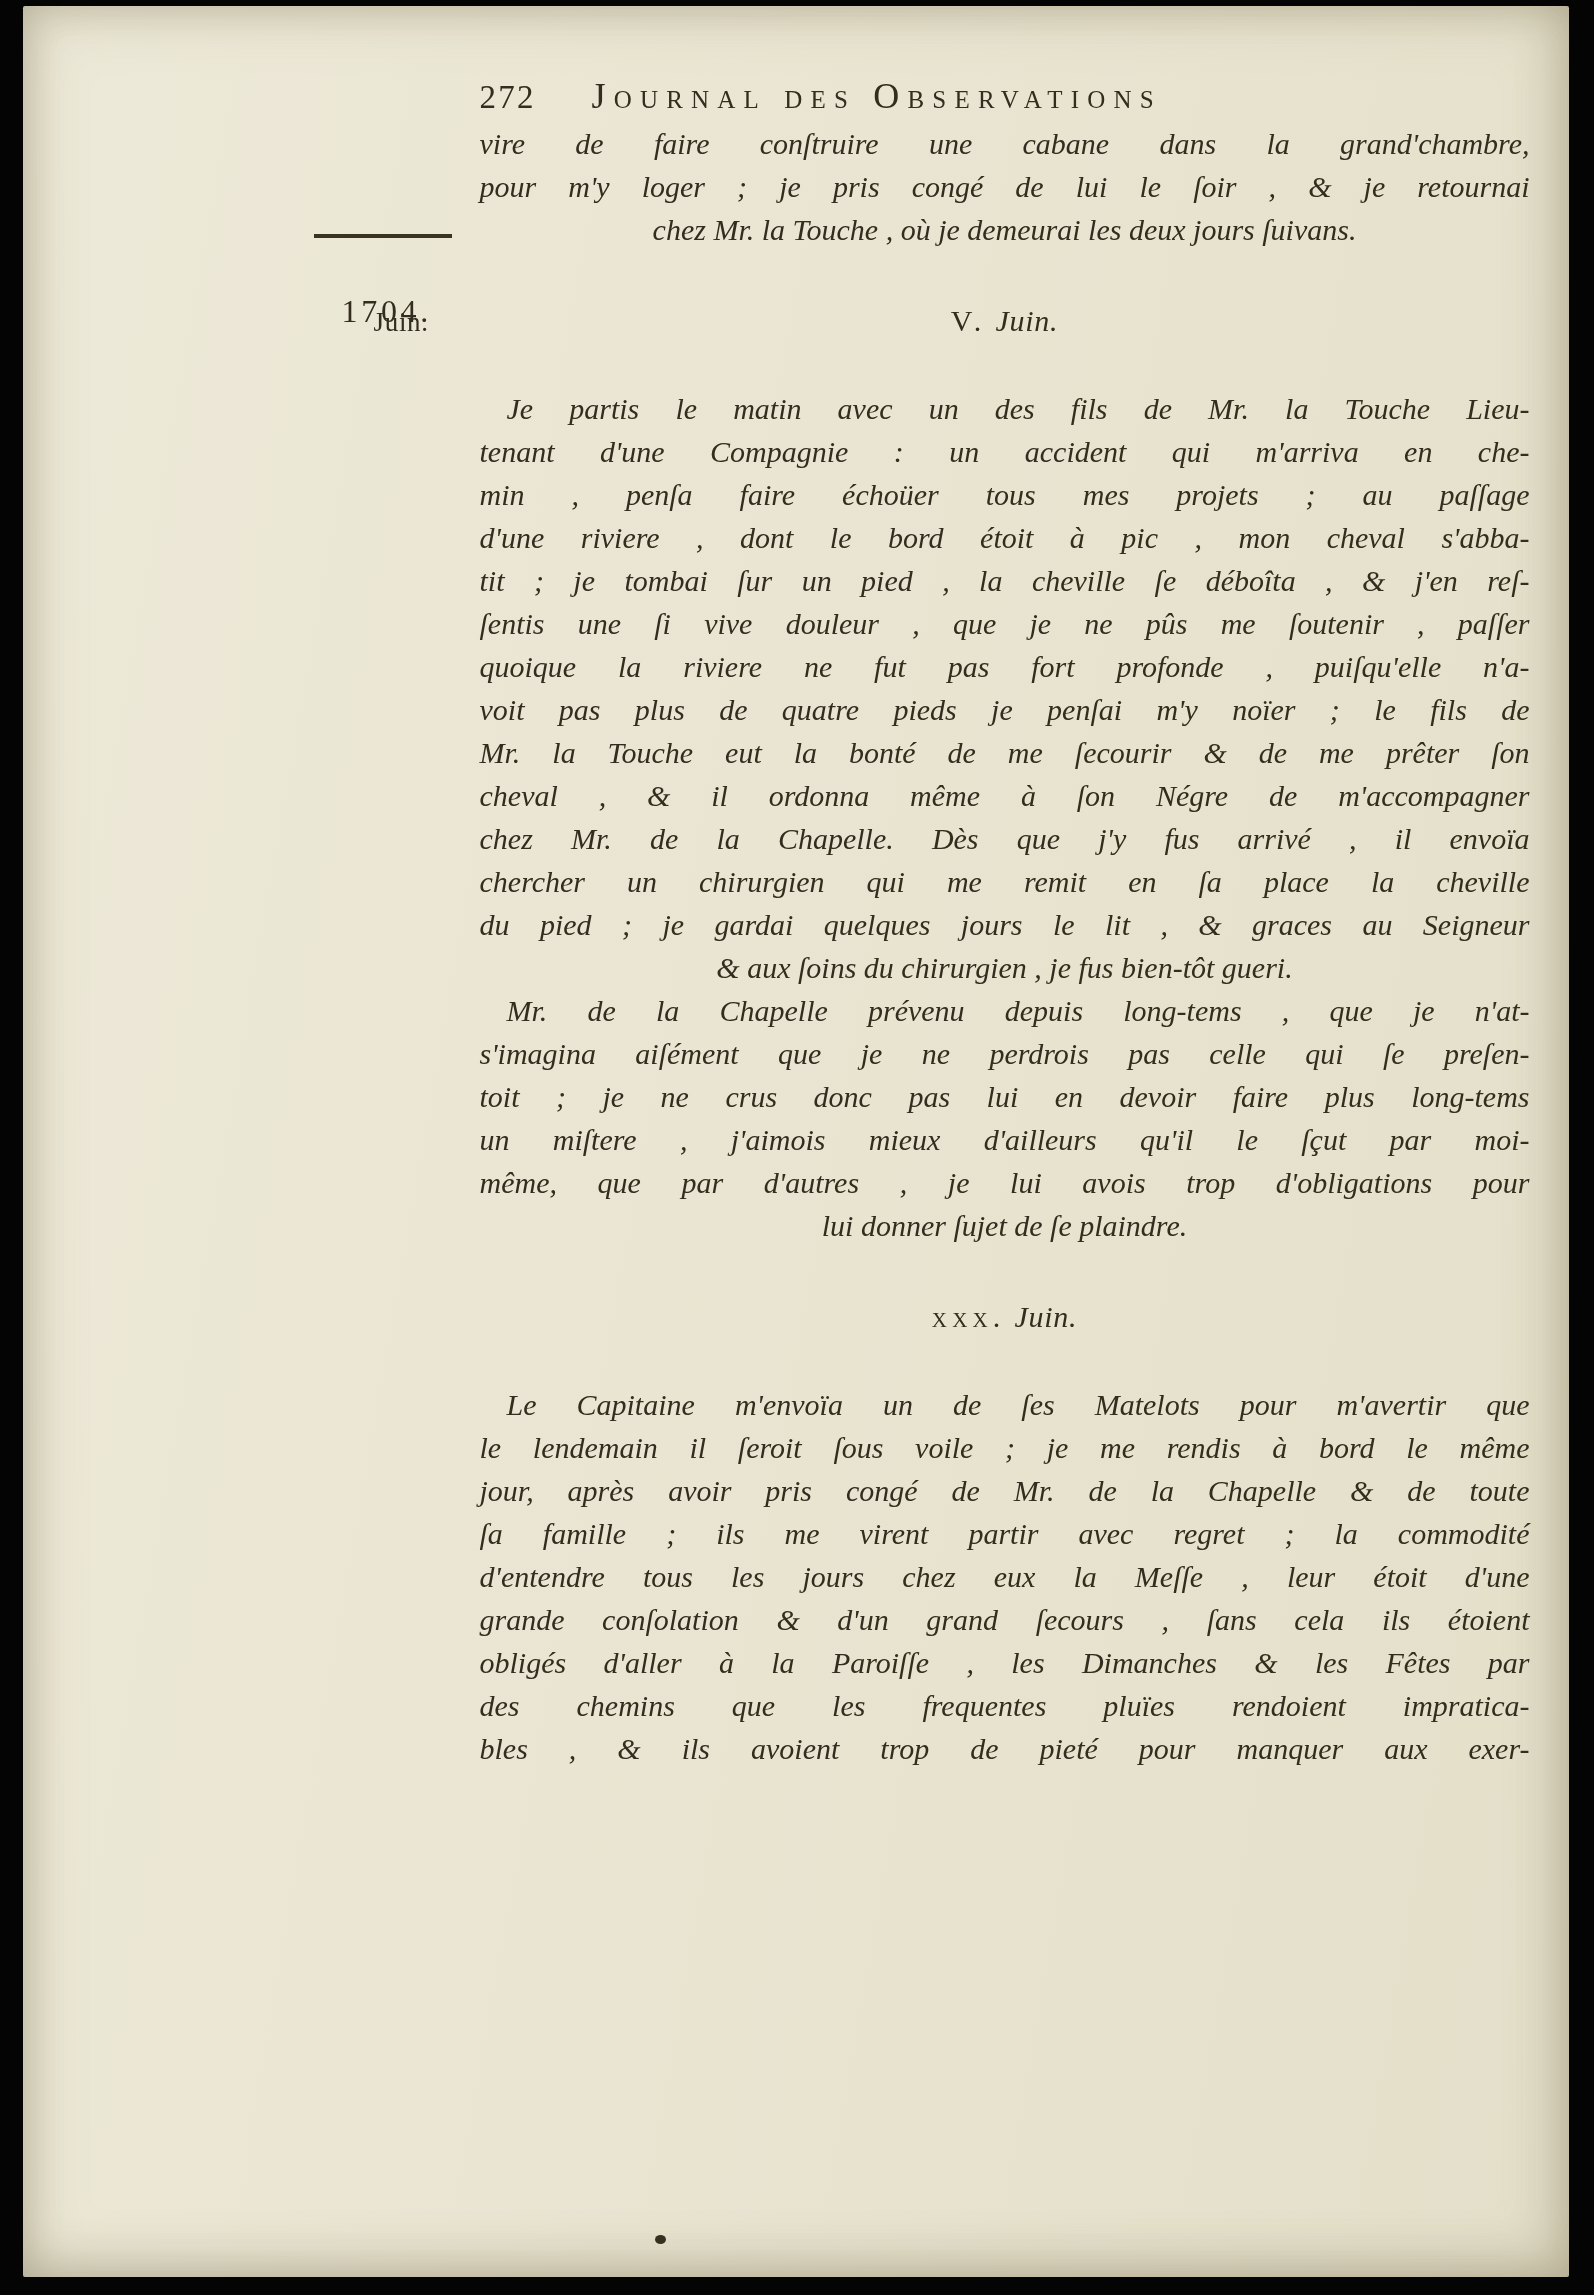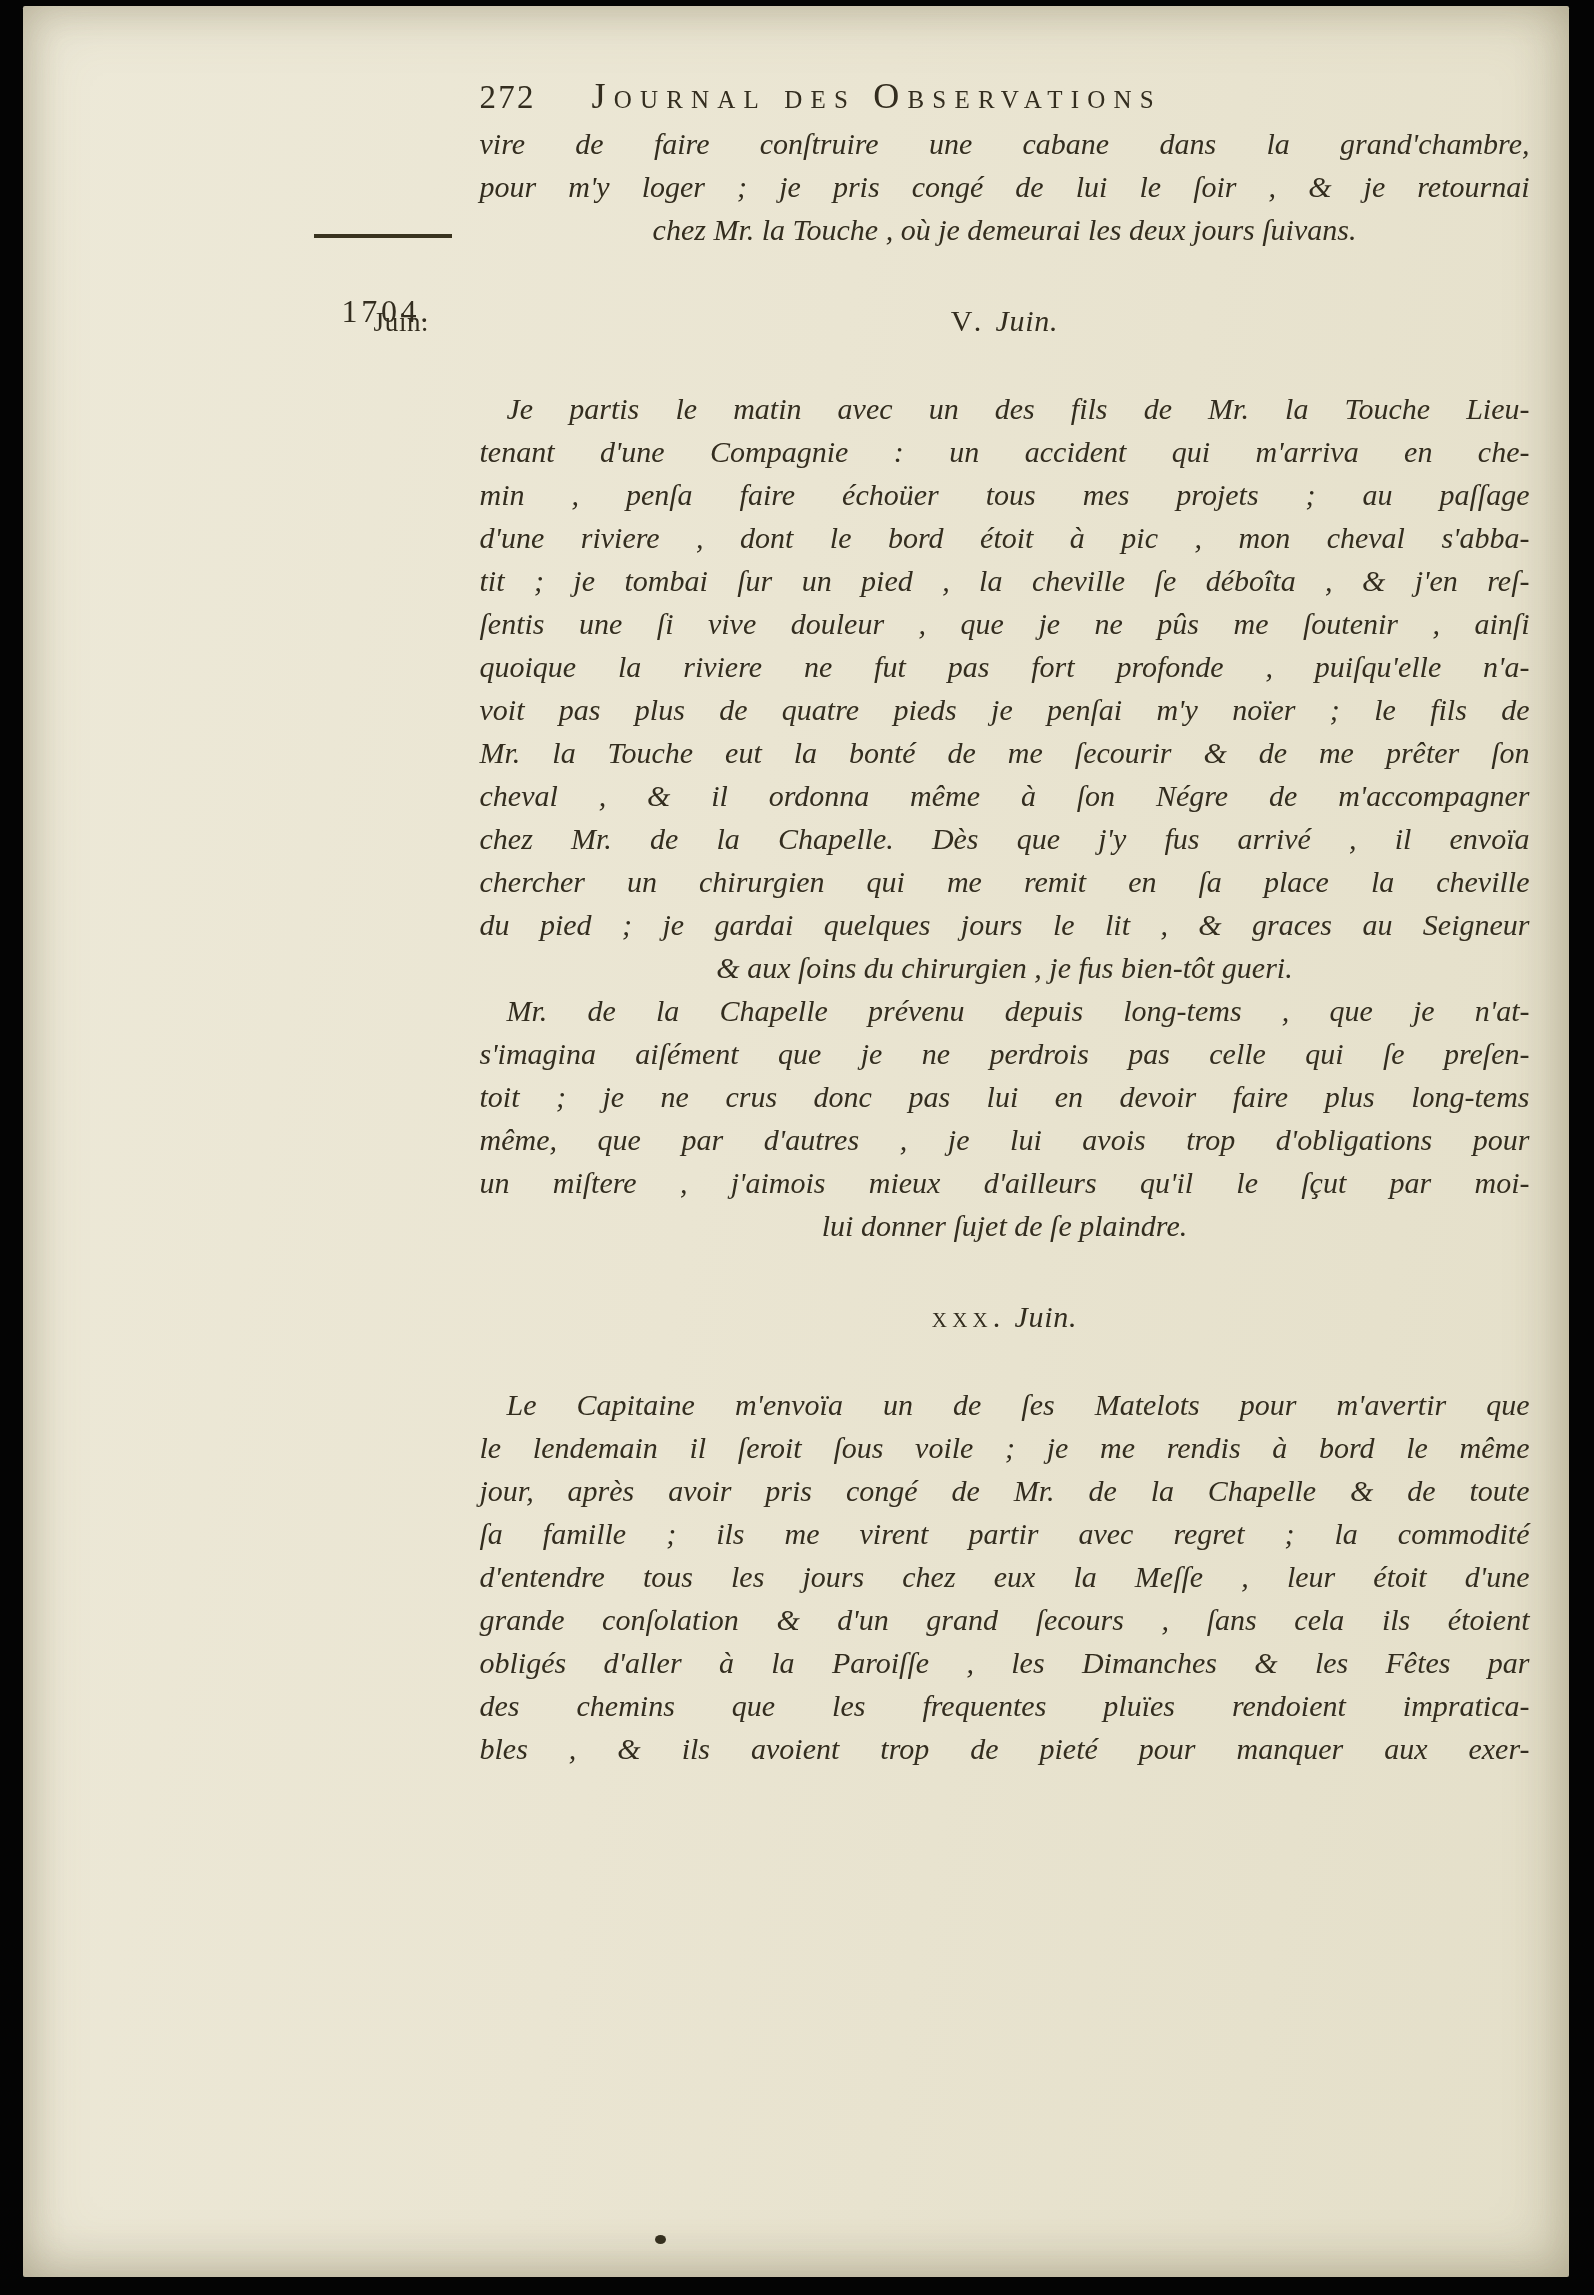--- a/index.html
+++ b/index.html
@@ -139,36 +139,36 @@
             <div class="line">pour m'y loger ; je pris congé de lui le ſoir , &amp; je retournai</div>
             <div class="line last">chez Mr. la Touche , où je demeurai les deux jours ſuivans.</div>
           </div>
           <div class="section-heading"><span class="heading-roman">V.</span><span class="heading-italic">Juin.</span></div>
           <div class="paragraph">
             <div class="line indent">Je partis le matin avec un des fils de Mr. la Touche Lieu-</div>
             <div class="line">tenant d'une Compagnie : un accident qui m'arriva en che-</div>
             <div class="line">min , penſa faire échoüer tous mes projets ; au paſſage</div>
             <div class="line">d'une riviere , dont le bord étoit à pic , mon cheval s'abba-</div>
             <div class="line">tit ; je tombai ſur un pied , la cheville ſe déboîta , &amp; j'en reſ-</div>
-            <div class="line">ſentis une ſi vive douleur , que je ne pûs me ſoutenir , ainſi</div>
+            <div class="line">ſentis une ſi vive douleur , que je ne pûs me ſoutenir , paſſer</div>
             <div class="line">quoique la riviere ne fut pas fort profonde , puiſqu'elle n'a-</div>
             <div class="line">voit pas plus de quatre pieds je penſai m'y noïer ; le fils de</div>
             <div class="line">Mr. la Touche eut la bonté de me ſecourir &amp; de me prêter ſon</div>
             <div class="line">cheval , &amp; il ordonna même à ſon Négre de m'accompagner</div>
             <div class="line">chez Mr. de la Chapelle. Dès que j'y fus arrivé , il envoïa</div>
             <div class="line">chercher un chirurgien qui me remit en ſa place la cheville</div>
             <div class="line">du pied ; je gardai quelques jours le lit , &amp; graces au Seigneur</div>
             <div class="line last">&amp; aux ſoins du chirurgien , je fus bien-tôt gueri.</div>
           </div>
           <div class="paragraph">
             <div class="line indent">Mr. de la Chapelle prévenu depuis long-tems , que je n'at-</div>
             <div class="line">s'imagina aiſément que je ne perdrois pas celle qui ſe preſen-</div>
             <div class="line">toit ; je ne crus donc pas lui en devoir faire plus long-tems</div>
+            <div class="line">un miſtere , j'aimois mieux d'ailleurs qu'il le ſçut par moi-</div>
             <div class="line">même, que par d'autres , je lui avois trop d'obligations pour</div>
-            <div class="line">un miſtere , j'aimois mieux d'ailleurs qu'il le ſçut par moi-</div>
             <div class="line last">lui donner ſujet de ſe plaindre.</div>
           </div>
           <div class="section-heading"><span class="heading-roman">xxx.</span><span class="heading-italic">Juin.</span></div>
           <div class="paragraph">
             <div class="line indent">Le Capitaine m'envoïa un de ſes Matelots pour m'avertir que</div>
             <div class="line">le lendemain il ſeroit ſous voile ; je me rendis à bord le même</div>
             <div class="line">jour, après avoir pris congé de Mr. de la Chapelle &amp; de toute</div>
             <div class="line">ſa famille ; ils me virent partir avec regret ; la commodité</div>
             <div class="line">d'entendre tous les jours chez eux la Meſſe , leur étoit d'une</div>
             <div class="line">grande conſolation &amp; d'un grand ſecours , ſans cela ils étoient</div>

